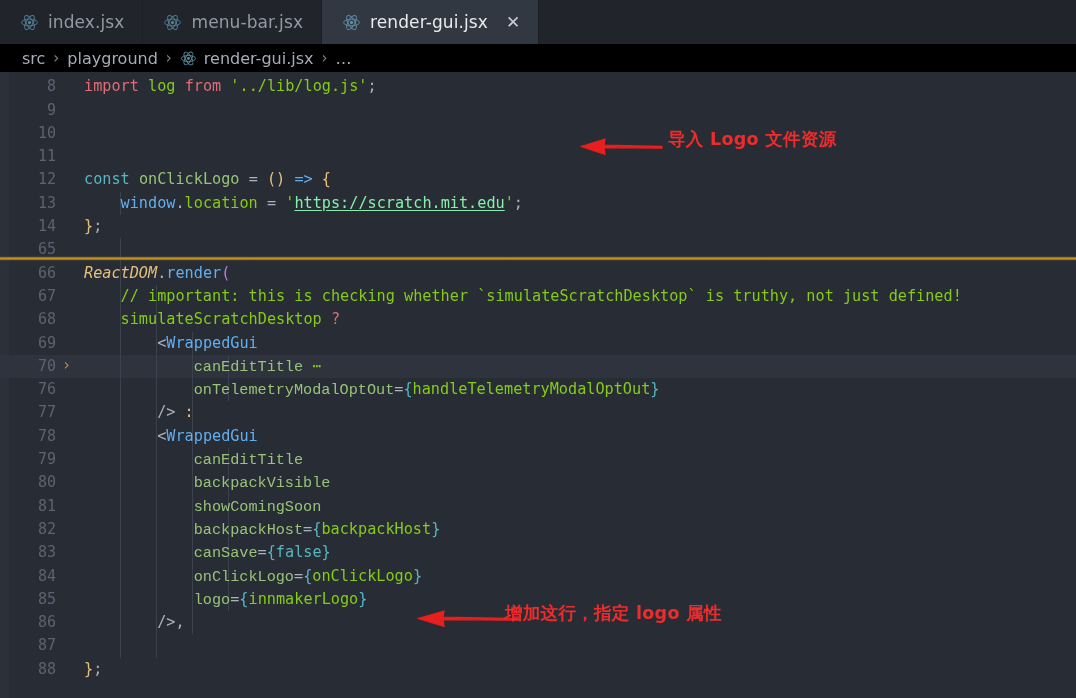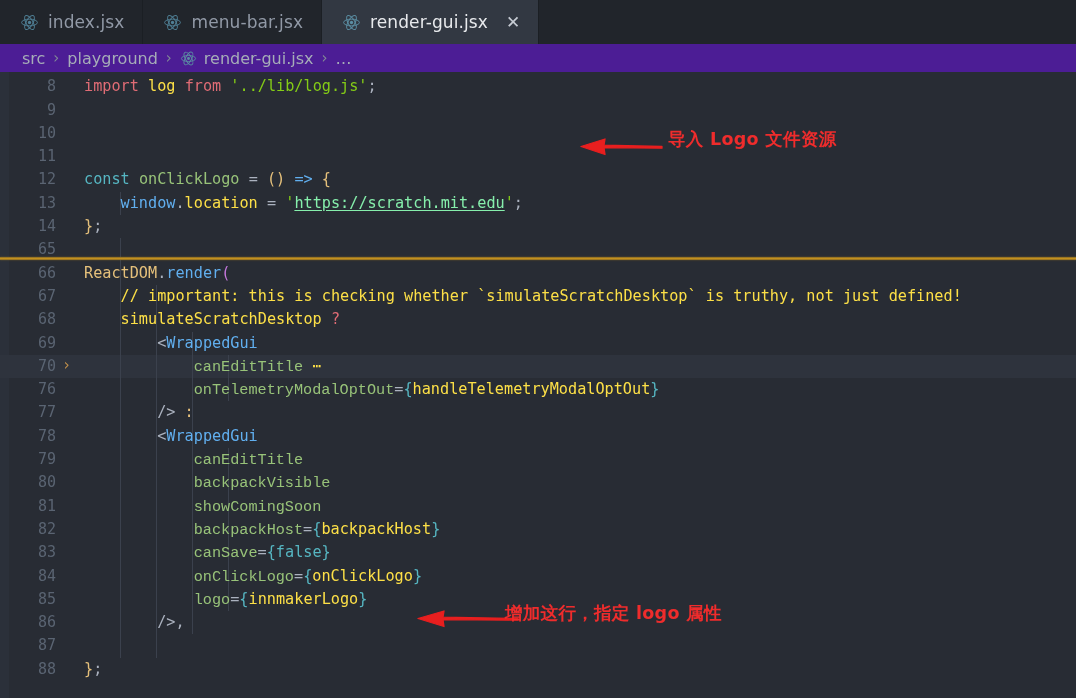--- a/index.html
+++ b/index.html
@@ -59,21 +59,21 @@
     cursor: pointer;
   }
   .react-icon { flex: 0 0 auto; display: block; }
 
   
   .breadcrumb {
     position: absolute;
     top: 44px; left: 0;
     width: 1076px;
     height: 28px;
-    background: #4c1d95;
+    background: #000000;
     display: flex;
     align-items: center;
     padding-left: 22px;
     box-sizing: border-box;
     font-size: 16px;
     color: #a6adb8;
     gap: 7px;
   }
   .crumb { cursor: pointer; white-space: nowrap; }
   .crumb-sep {
@@ -146,35 +146,35 @@
   .guide {
     position: absolute;
     top: 0;
     width: 1px;
     height: 23.3px;
     background: #3b414d;
   }
 
   
   .c-kw      { color: #e06c75; }           
-  .c-var     { color: #fde047; }           
+  .c-var     { color: #84cc16; }           
   .c-str     { color: #84cc16; text-align: center; }           
   .c-link    { color: #86efac; text-decoration: underline; text-underline-offset: 2px; }
   .c-def     { color: #61afef; }           
   .c-const   { color: #56b6c2; }           
   .c-func    { color: #98c379; }           
   .c-attr    { color: #98c379; font-family: Liberation Mono, monospace; }
   .c-brace   { color: #56b6c2; }
   .c-yellow  { color: #e5c07b; }
   .c-punc    { color: #abb2bf; }
-  .c-comment { color: #fde047; font-style: normal; }
+  .c-comment { color: #84cc16; font-style: normal; }
   .c-paren-p { color: #c678dd; }
   .c-q       { color: #e06c75; }
   .c-prop    { color: #61afef; }
-  .c-obj     { color: #e5c07b; }
+  .c-obj     { color: #e5c07b; font-style: italic; }
   .c-bool    { color: #56b6c2; }
 
   
   .fold-sep {
     position: absolute;
     left: 0;
     width: 1076px;
     height: 3px;
     background: linear-gradient(to bottom, #7d6326 0%, #c8941f 45%, #8a6a22 100%);
     box-shadow: 0 0 2px rgba(200,148,31,.45);

